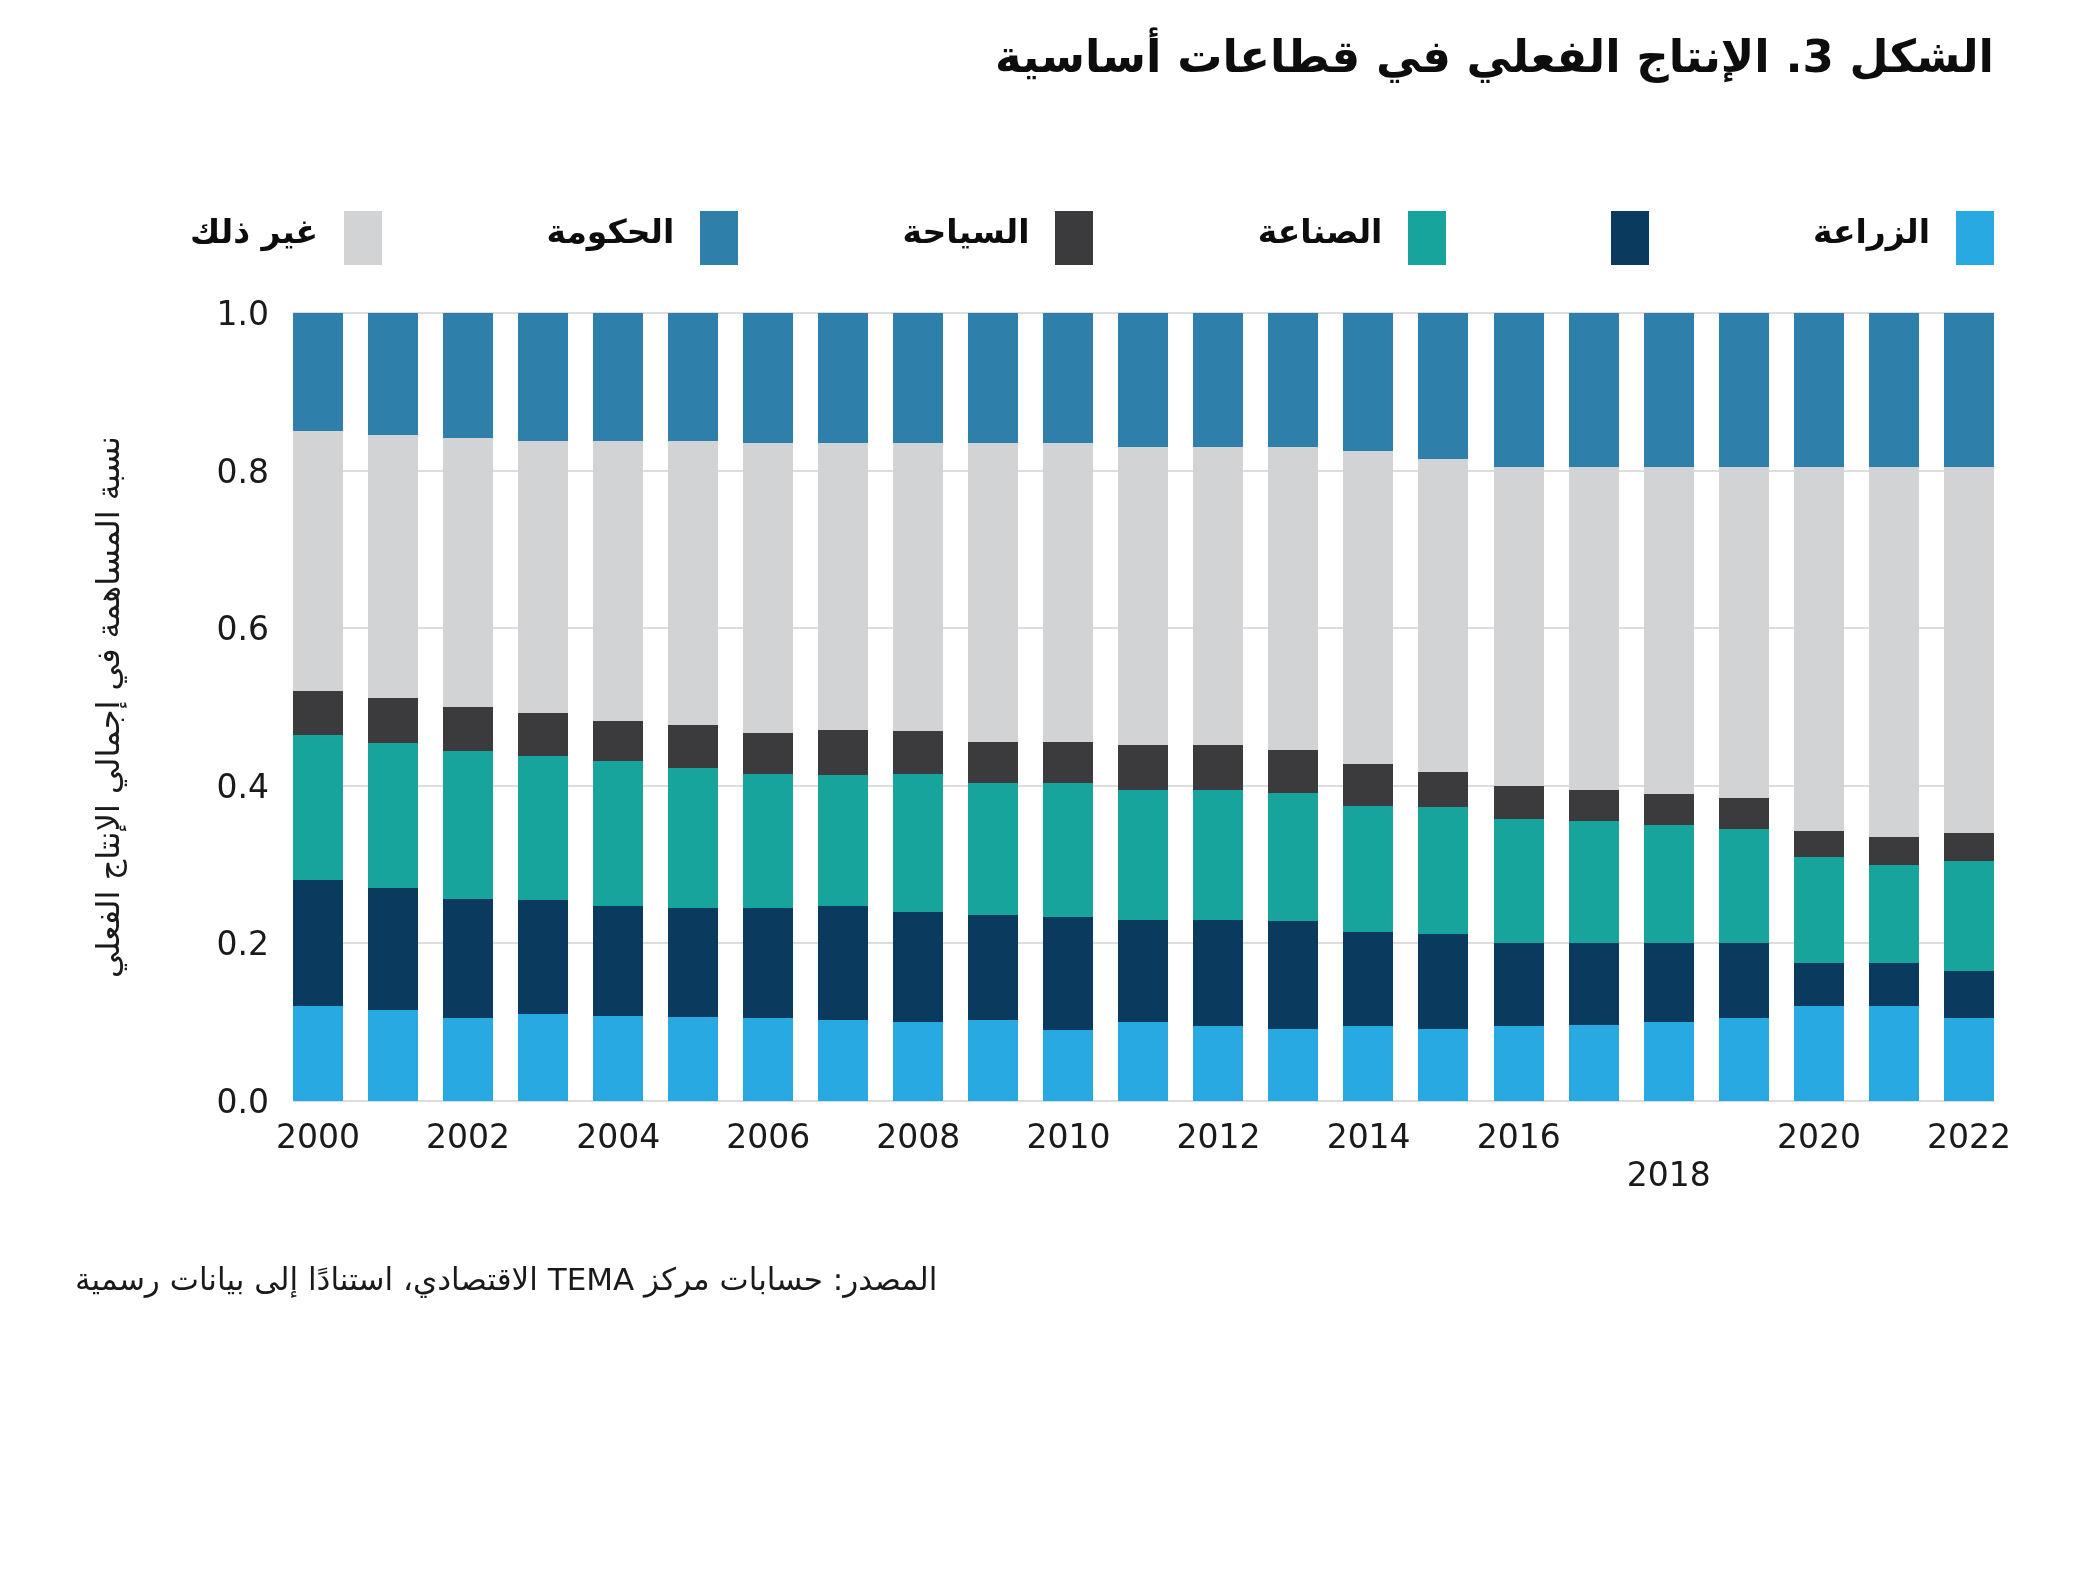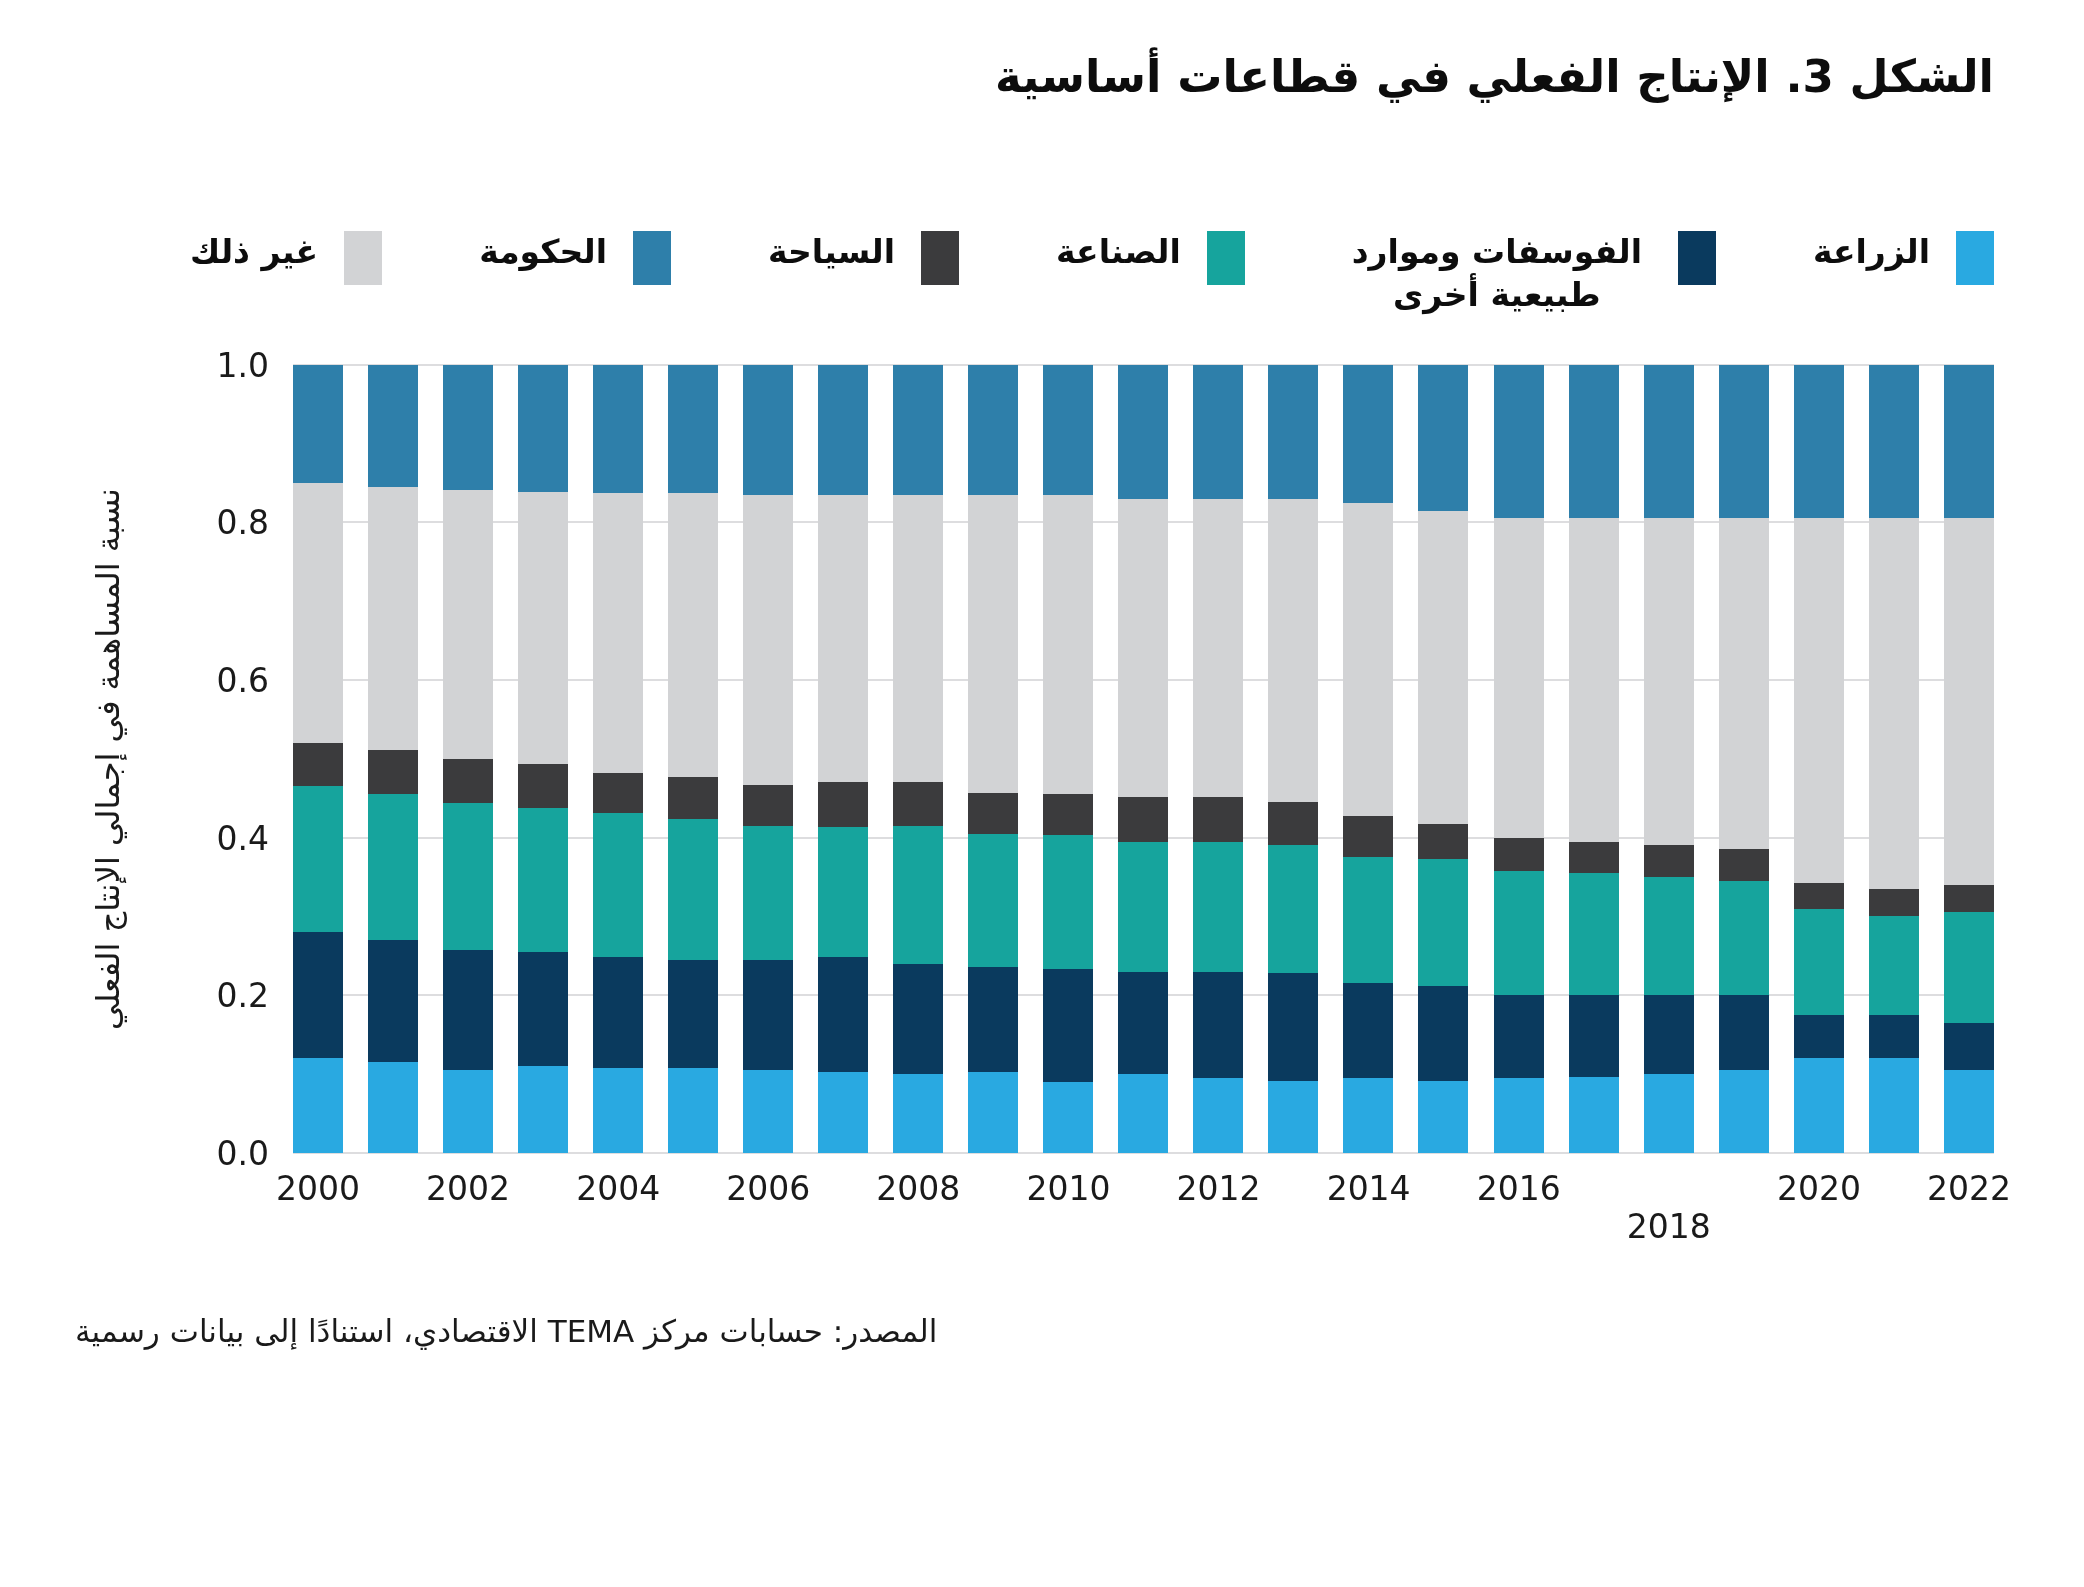--- a/index.html
+++ b/index.html
@@ -3,21 +3,21 @@
 <meta charset="utf-8">
 <style>
   html,body{margin:0;padding:0;background:#ffffff;overflow:hidden;}
   .page{
     width:2084px;height:1587px;box-sizing:border-box;
     background:#ffffff;color:#111111;
     font-family:"DejaVu Sans","Liberation Sans",sans-serif;
     padding:0 90px 0 75px;position:relative;
   }
   .title{
-    margin:0;padding-top:50px;font-size:45px;font-weight:bold;
+    margin:0;padding-top:30px;font-size:45px;font-weight:bold;
     text-align:right;color:#0d0d0d;letter-spacing:0;
   }
   .subtitle{
     margin:40px 0 0 0;font-size:35px;line-height:1.4;text-align:right;
     color:#1a1a1a;max-width:1880px;
   }
   .subtitle .year{font-style:italic;}
   .legend{
     display:flex;justify-content:space-between;align-items:flex-start;
     margin:128px 0 0 115px;
@@ -62,21 +62,20 @@
   <h1 class="title">الشكل 3. الإنتاج الفعلي في قطاعات أساسية</h1>
 
 
   <div class="legend" id="legend">
       <div class="lg-item">
         <span class="swatch" style="background: rgb(41, 169, 225);"></span>
         <span class="lg-label">الزراعة</span>
       </div>
       <div class="lg-item">
         <span class="swatch" style="background: rgb(10, 58, 94);"></span>
-        <span class="lg-label wide">الفوسفات وموارد طبيعية أخرى</span>
       </div>
       <div class="lg-item">
         <span class="swatch" style="background: rgb(22, 164, 157);"></span>
         <span class="lg-label">الصناعة</span>
       </div>
       <div class="lg-item">
         <span class="swatch" style="background: rgb(59, 59, 61);"></span>
         <span class="lg-label">السياحة</span>
       </div>
       <div class="lg-item">

